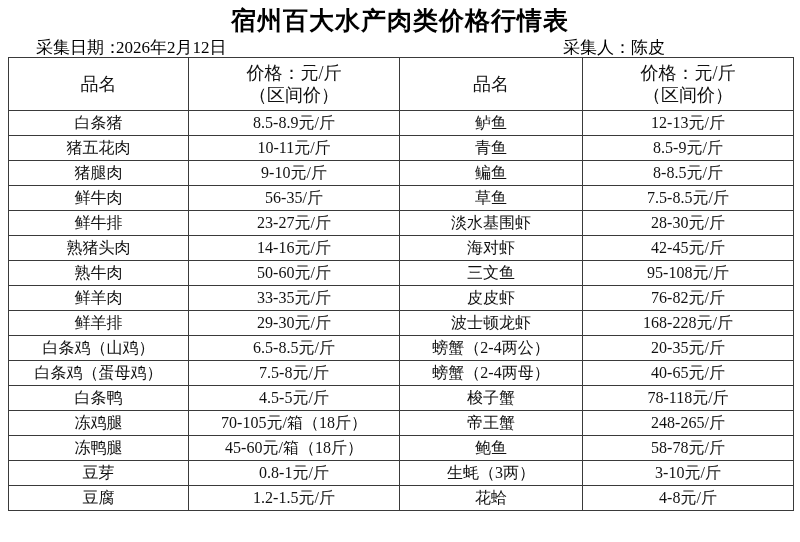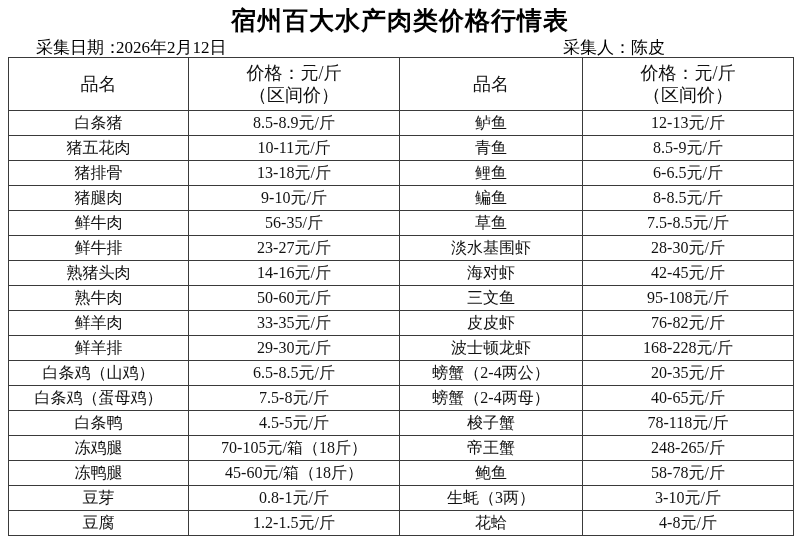--- a/index.html
+++ b/index.html
@@ -103,26 +103,20 @@
           <td>鲈鱼</td>
           <td>12-13元/斤</td>
         </tr>
         <tr class="data-row">
           <td>猪五花肉</td>
           <td>10-11元/斤</td>
           <td>青鱼</td>
           <td>8.5-9元/斤</td>
         </tr>
         <tr class="data-row">
-          <td>猪排骨</td>
-          <td>13-18元/斤</td>
-          <td>鲤鱼</td>
-          <td>6-6.5元/斤</td>
-        </tr>
-        <tr class="data-row">
           <td>猪腿肉</td>
           <td>9-10元/斤</td>
           <td>鳊鱼</td>
           <td>8-8.5元/斤</td>
         </tr>
         <tr class="data-row">
           <td>鲜牛肉</td>
           <td>56-35/斤</td>
           <td>草鱼</td>
           <td>7.5-8.5元/斤</td>

